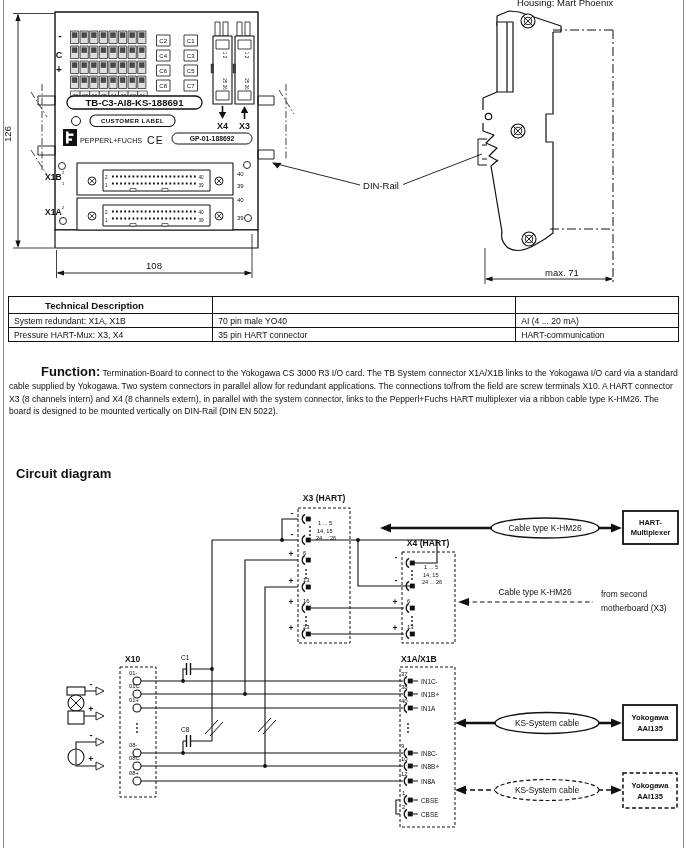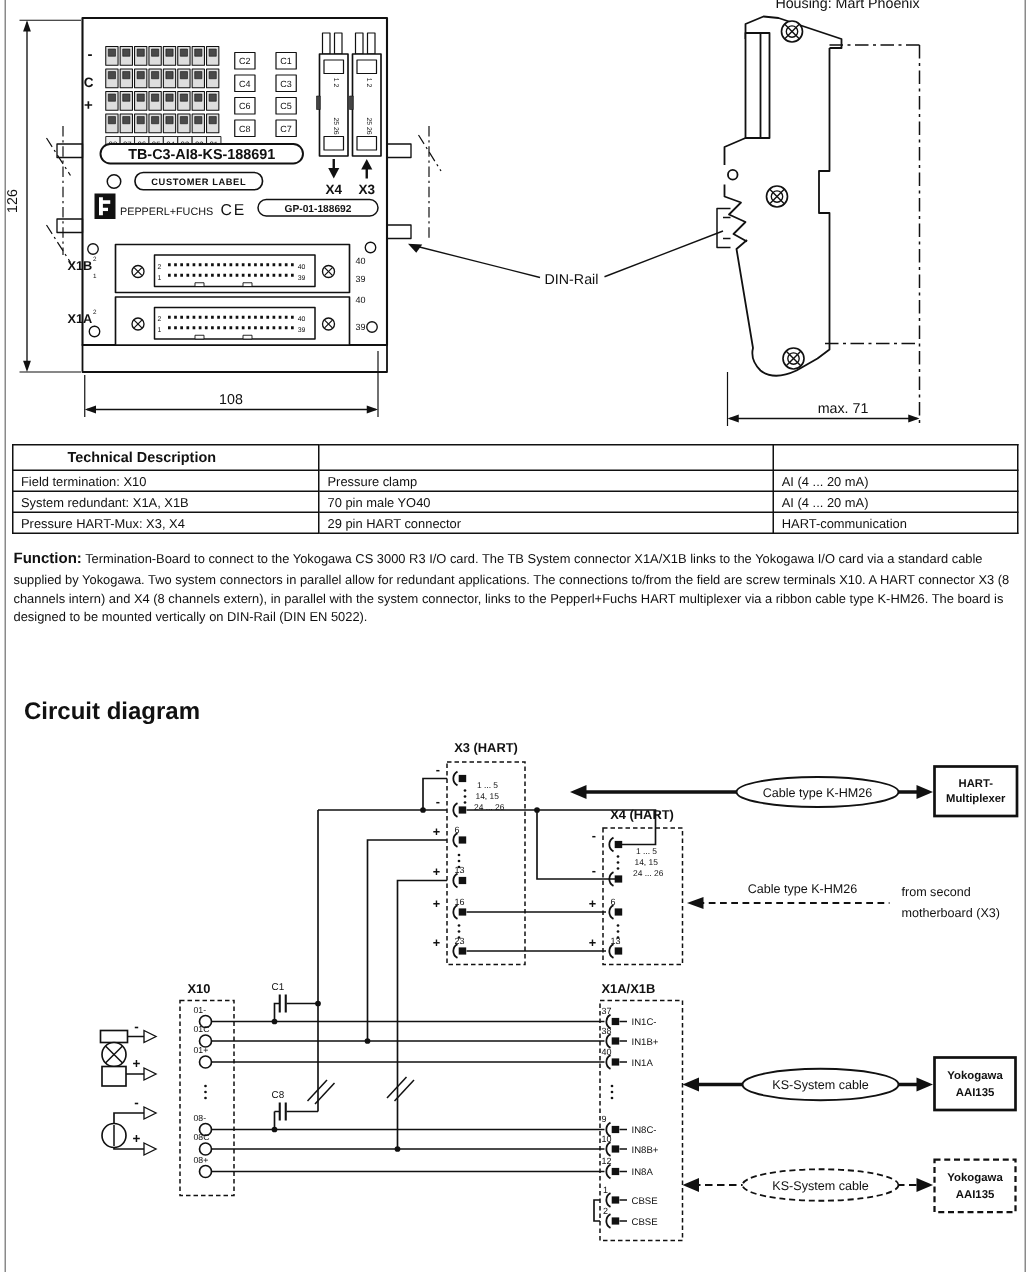--- a/index.html
+++ b/index.html
@@ -8,22 +8,22 @@
   .edge{position:absolute;top:0;bottom:0;width:1px;background:#8a8a8a;}
   svg text{fill:#111;font-family:"Liberation Sans",sans-serif;}
   .tdesc{position:absolute;top:296px;left:8px;width:671px;border-collapse:collapse;
          font-size:8.6px;}
   .tdesc td,.tdesc th{border:1.4px solid #111;padding:1px 5px;vertical-align:middle;
          white-space:nowrap;overflow:hidden;text-align:left;}
   .tdesc th{font-size:9.6px;height:14px;padding-left:36px;}
   .tdesc td{height:11px;}
   .func{position:absolute;top:366px;left:9px;width:671px;font-size:8.6px;
         line-height:12.8px;text-align:left;}
-  .func b{font-size:10px;}
-  .cd-head{position:absolute;top:466px;left:16px;font-size:16px;font-weight:bold;}
+  .func b{font-size:13px;margin-left:32px;}
+  .cd-head{position:absolute;top:466px;left:16px;font-size:13px;font-weight:bold;}
   .absvg{position:absolute;left:0;}
 </style>
 </head>
 <body>
 
 <div class="page">
   <div class="edge" style="left:3px"></div>
   <div class="edge" style="left:683px"></div>
 
   <svg class="absvg" style="top:0" width="686" height="292" viewBox="0 0 686 292">
@@ -272,32 +272,27 @@
         <col style="width:45.2%">
         <col style="width:24.3%">
       </colgroup>
     <tbody>
         <tr>
       <th>Technical Description</th>
       <th></th>
       <th></th>
     </tr>
     <tr>
-      <td>Field termination: X10</td>
-      <td>Pressure clamp</td>
-      <td>AI (4 ... 20 mA)</td>
-    </tr>
-    <tr>
       <td>System redundant: X1A, X1B</td>
       <td>70 pin male YO40</td>
       <td>AI (4 ... 20 mA)</td>
     </tr>
     <tr>
       <td>Pressure HART-Mux: X3, X4</td>
-      <td>29 pin HART connector</td>
+      <td>35 pin HART connector</td>
       <td>HART-communication</td>
     </tr>
   </tbody>
     </table>
 
   <div class="func">
     <b>Function:</b>
     <span>Termination-Board to connect to the Yokogawa CS 3000 R3 I/O card. The TB System connector X1A/X1B links to the Yokogawa I/O card via a standard cable supplied by Yokogawa. Two system connectors in parallel allow for redundant applications. The connections to/from the field are screw terminals X10. A HART connector X3 (8 channels intern) and X4 (8 channels extern), in parallel with the system connector, links  to the Pepperl+Fuchs HART multiplexer via a ribbon cable type K-HM26. The board is designed to be mounted vertically on DIN-Rail (DIN EN 5022).</span>
   </div>
 

